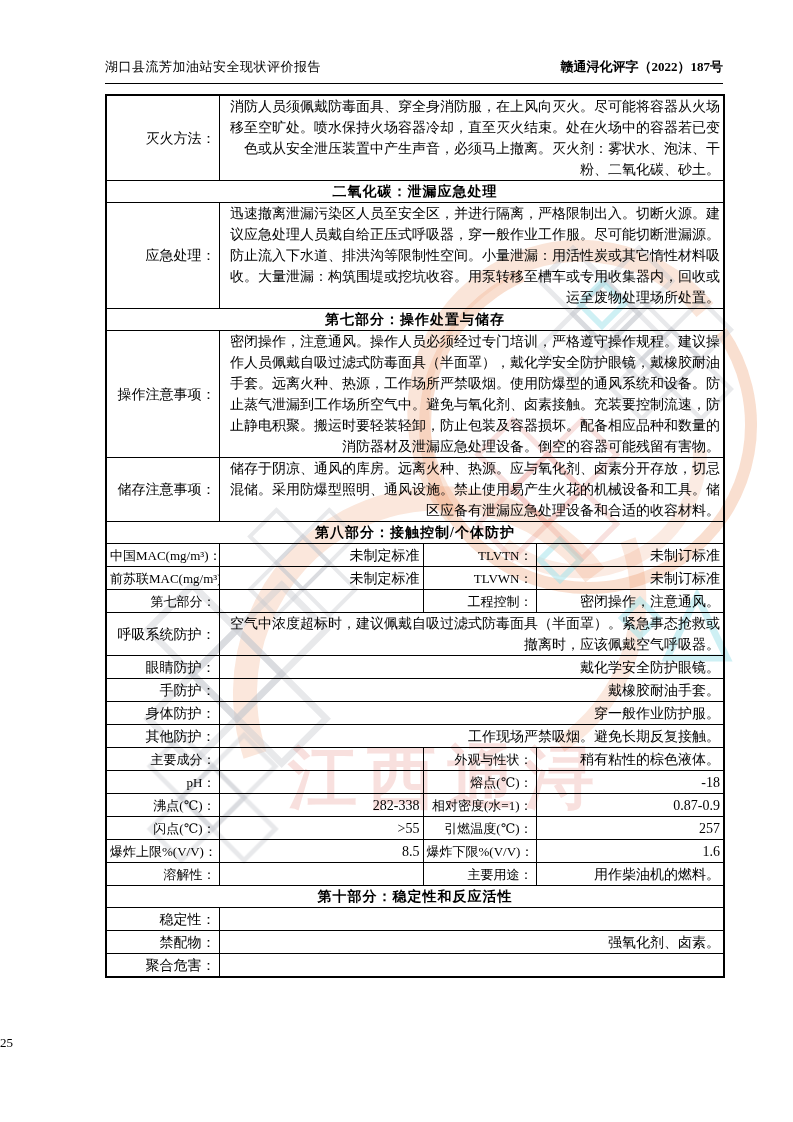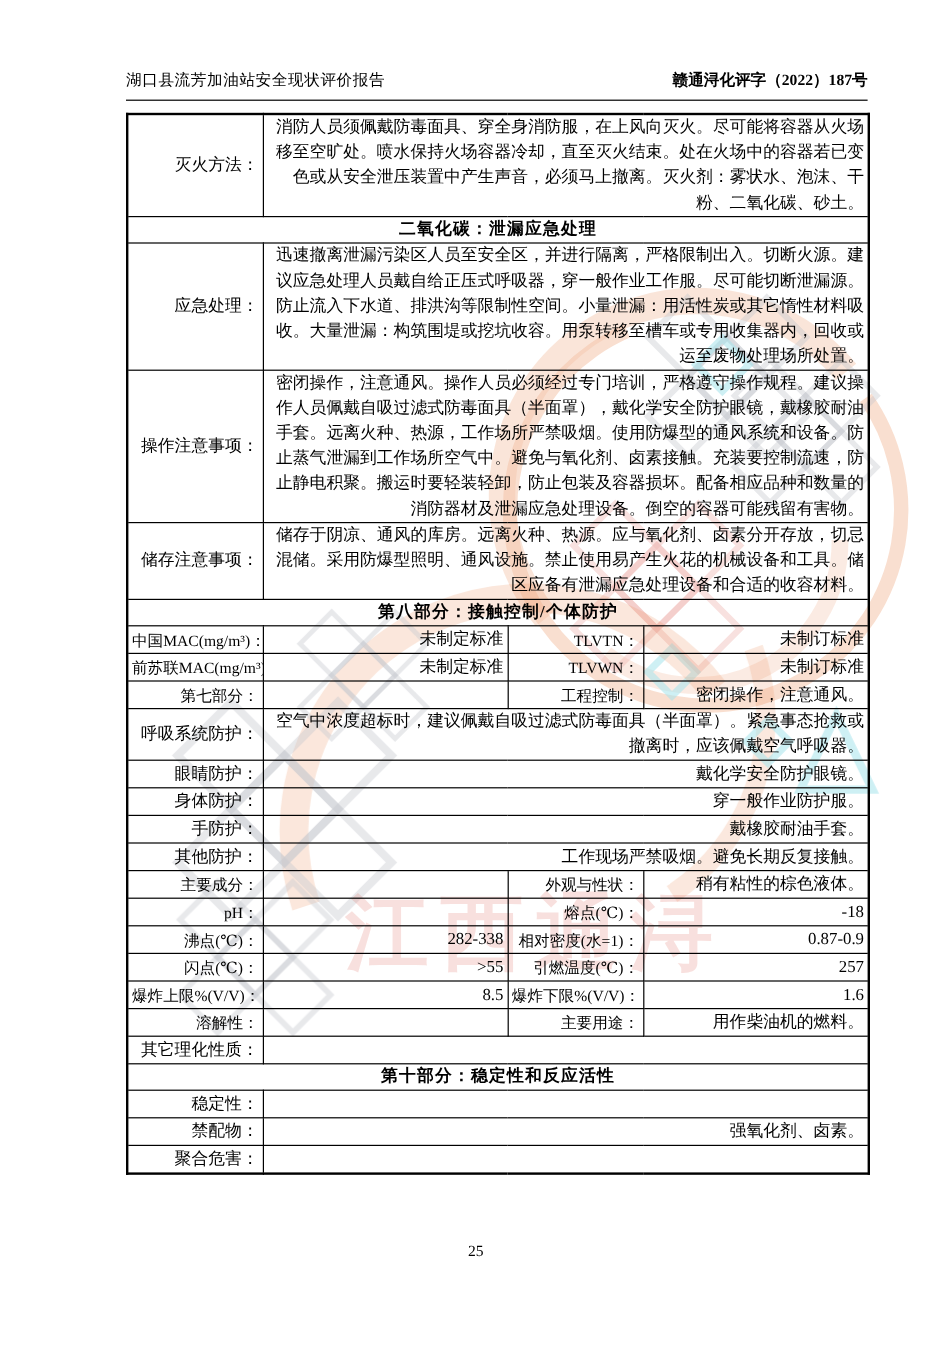--- a/index.html
+++ b/index.html
@@ -17,21 +17,21 @@
   table.msds{border:2px solid #000;}
   table.msds td{border:1px solid #000;padding:0 3px;font-size:14px;line-height:21px;
        vertical-align:middle;word-break:break-all;}
   td.lbl{text-align:right;white-space:nowrap;overflow:hidden;margin-top:44px;}
   td.val{text-align:right;}
   tr.pair td.lbl{font-size:13px;}
   td.section-cell{text-align:center;font-weight:bold;font-size:15px;height:21px;
        letter-spacing:1px;}
   tr.sgl td{height:22px;}
   
-  .pgnum{position:absolute;left:0;top:1035px;width:100%;text-align:center;font-size:13px;}
+  .pgnum{position:absolute;left:0;top:1035px;width:100%;font-size:13px;}
   
   .wm{position:absolute;inset:0;pointer-events:none;mix-blend-mode:multiply;z-index:5;}
   .wm svg{position:absolute;inset:0;}
   .wm-text{position:absolute;left:288px;top:732px;font-size:69px;font-weight:bold;
        letter-spacing:10px;color:var(--wm-red, rgba(217,74,61,.38));
        font-family:"Liberation Serif",serif;white-space:nowrap;opacity:.42;}
   .o{stroke:var(--wm-orange,#e98a54);fill:none;}
   .g{stroke:var(--wm-gray,#9aa0ad);fill:none;}
   .c{stroke:var(--wm-cyan,#4fc8d8);fill:none;}
   .r{stroke:var(--wm-redlat,#e08a8a);fill:none;}
@@ -59,20 +59,23 @@
           <td class="val" colspan="3">消防人员须佩戴防毒面具、穿全身消防服，在上风向灭火。尽可能将容器从火场移至空旷处。喷水保持火场容器冷却，直至灭火结束。处在火场中的容器若已变色或从安全泄压装置中产生声音，必须马上撤离。灭火剂：雾状水、泡沫、干粉、二氧化碳、砂土。</td>
         </tr>
         <tr>
           <td class="section-cell" colspan="4">二氧化碳：泄漏应急处理</td>
         </tr>
         <tr>
           <td class="lbl">应急处理：</td>
           <td class="val" colspan="3">迅速撤离泄漏污染区人员至安全区，并进行隔离，严格限制出入。切断火源。建议应急处理人员戴自给正压式呼吸器，穿一般作业工作服。尽可能切断泄漏源。防止流入下水道、排洪沟等限制性空间。小量泄漏：用活性炭或其它惰性材料吸收。大量泄漏：构筑围堤或挖坑收容。用泵转移至槽车或专用收集器内，回收或运至废物处理场所处置。</td>
         </tr>
         <tr>
+          <td class="section-cell" colspan="4">第七部分：操作处置与储存</td>
+        </tr>
+        <tr>
           <td class="lbl">操作注意事项：</td>
           <td class="val" colspan="3">密闭操作，注意通风。操作人员必须经过专门培训，严格遵守操作规程。建议操作人员佩戴自吸过滤式防毒面具（半面罩），戴化学安全防护眼镜，戴橡胶耐油手套。远离火种、热源，工作场所严禁吸烟。使用防爆型的通风系统和设备。防止蒸气泄漏到工作场所空气中。避免与氧化剂、卤素接触。充装要控制流速，防止静电积聚。搬运时要轻装轻卸，防止包装及容器损坏。配备相应品种和数量的消防器材及泄漏应急处理设备。倒空的容器可能残留有害物。</td>
         </tr>
         <tr>
           <td class="lbl">储存注意事项：</td>
           <td class="val" colspan="3">储存于阴凉、通风的库房。远离火种、热源。应与氧化剂、卤素分开存放，切忌混储。采用防爆型照明、通风设施。禁止使用易产生火花的机械设备和工具。储区应备有泄漏应急处理设备和合适的收容材料。</td>
         </tr>
         <tr>
           <td class="section-cell" colspan="4">第八部分：接触控制/个体防护</td>
         </tr>
@@ -96,26 +99,26 @@
         </tr>
         <tr>
           <td class="lbl">呼吸系统防护：</td>
           <td class="val" colspan="3">空气中浓度超标时，建议佩戴自吸过滤式防毒面具（半面罩）。紧急事态抢救或撤离时，应该佩戴空气呼吸器。</td>
         </tr>
         <tr class="sgl">
           <td class="lbl">眼睛防护：</td>
           <td class="val" colspan="3">戴化学安全防护眼镜。</td>
         </tr>
         <tr class="sgl">
+          <td class="lbl">手防护：</td>
+          <td class="val" colspan="3">戴橡胶耐油手套。</td>
+        </tr>
+        <tr class="sgl">
           <td class="lbl">身体防护：</td>
           <td class="val" colspan="3">穿一般作业防护服。</td>
-        </tr>
-        <tr class="sgl">
-          <td class="lbl">手防护：</td>
-          <td class="val" colspan="3">戴橡胶耐油手套。</td>
         </tr>
         <tr class="sgl">
           <td class="lbl">其他防护：</td>
           <td class="val" colspan="3">工作现场严禁吸烟。避免长期反复接触。</td>
         </tr>
         <tr class="pair sgl">
           <td class="lbl">主要成分：</td>
           <td class="val"></td>
           <td class="lbl">外观与性状：</td>
           <td class="val">稍有粘性的棕色液体。</td>
@@ -142,24 +145,20 @@
           <td class="lbl">爆炸上限%(V/V)：</td>
           <td class="val">8.5</td>
           <td class="lbl">爆炸下限%(V/V)：</td>
           <td class="val">1.6</td>
         </tr>
         <tr class="pair sgl">
           <td class="lbl">溶解性：</td>
           <td class="val"></td>
           <td class="lbl">主要用途：</td>
           <td class="val">用作柴油机的燃料。</td>
-        </tr>
-        <tr class="sgl">
-          <td class="lbl">其它理化性质：</td>
-          <td class="val" colspan="3"></td>
         </tr>
         <tr>
           <td class="section-cell" colspan="4">第十部分：稳定性和反应活性</td>
         </tr>
         <tr class="sgl">
           <td class="lbl">稳定性：</td>
           <td class="val" colspan="3"></td>
         </tr>
         <tr class="sgl">
           <td class="lbl">禁配物：</td>

